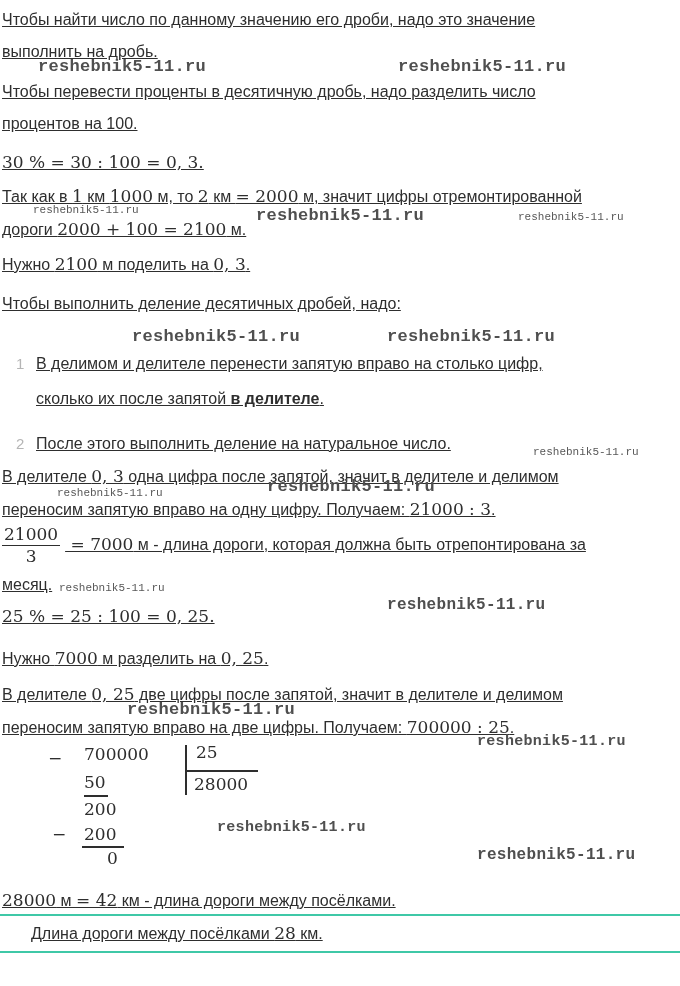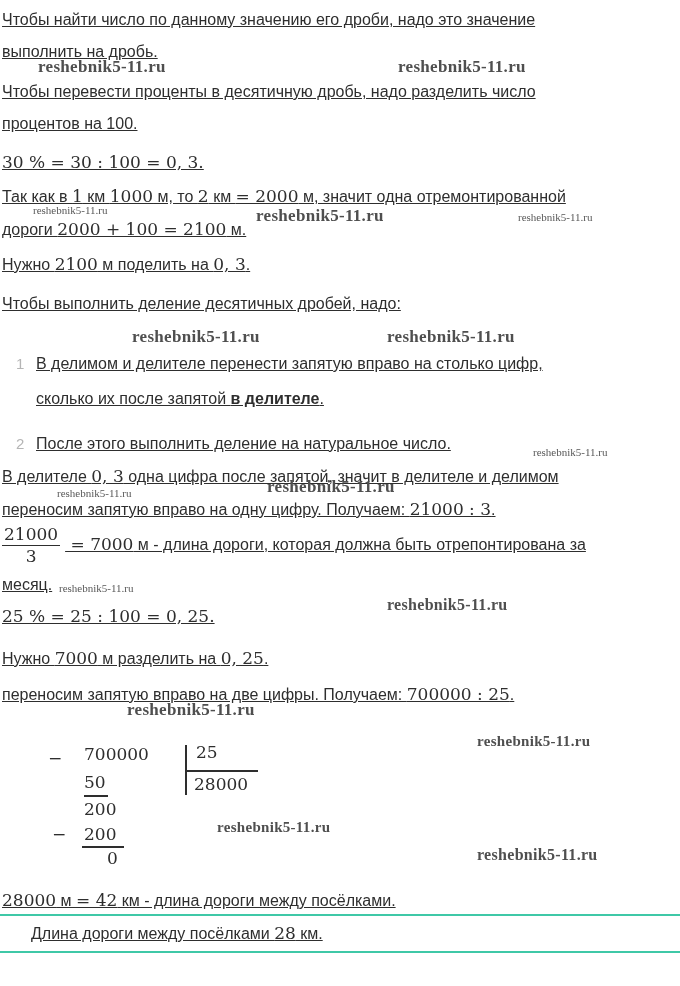--- a/index.html
+++ b/index.html
@@ -46,21 +46,21 @@
   .answer {
     position: absolute; left: 0; top: 914px; width: 680px; box-sizing: border-box;
     border-top: 2px solid var(--accent, #3fc8a7);
     border-bottom: 2px solid var(--accent, #3fc8a7);
     padding: 6px 2px; font-size: 16px;
   }
   .answer .tline { line-height: 22px; margin-left: 29px; }
 
   
   .wm {
-    position: absolute; font-family: Liberation Serif, serif; color: #4f4f4f;
+    position: absolute; font-family: Liberation Mono, monospace; color: #4f4f4f;
     font-weight: 700; white-space: nowrap; letter-spacing: 0.3px;
   }
   .wm.sm { font-weight: 400; letter-spacing: 0; color: #585858; }
 </style>
 </head>
 <body>
 
 <div class="page">
 
   <div class="para" id="p1" style="top:4px">
@@ -68,21 +68,21 @@
       <div class="tline"><span class="seg-n">выполнить на дробь.</span></div>
     </div>
   <div class="para" id="p2" style="top:76px">
       <div class="tline"><span class="seg-n">Чтобы перевести проценты в десятичную дробь, надо разделить число</span></div>
       <div class="tline"><span class="seg-n">процентов на 100.</span></div>
     </div>
   <div class="para" id="p3" style="top:146px">
       <div class="tline"><span class="seg-m">30 % = 30 : 100 = 0, 3.</span></div>
     </div>
   <div class="para" id="p4" style="top:180px">
-      <div class="tline"><span class="seg-n">Так как в </span><span class="seg-m">1</span><span class="seg-n"> км </span><span class="seg-m">1000</span><span class="seg-n"> м, то </span><span class="seg-m">2</span><span class="seg-n"> км </span><span class="seg-m">= 2000</span><span class="seg-n"> м, значит одна отремонтированной</span></div>
+      <div class="tline"><span class="seg-n">Так как в </span><span class="seg-m">1</span><span class="seg-n"> км </span><span class="seg-m">1000</span><span class="seg-n"> м, то </span><span class="seg-m">2</span><span class="seg-n"> км </span><span class="seg-m">= 2000</span><span class="seg-n"> м, значит цифры отремонтированной</span></div>
       <div class="tline"><span class="seg-n">дороги </span><span class="seg-m">2000 + 100 = 2100</span><span class="seg-n"> м.</span></div>
     </div>
   <div class="para" id="p5" style="top:248px">
       <div class="tline"><span class="seg-n">Нужно </span><span class="seg-m">2100</span><span class="seg-n"> м поделить на </span><span class="seg-m">0, 3</span><span class="seg-n">.</span></div>
     </div>
   <div class="para" id="p6" style="top:288px">
       <div class="tline"><span class="seg-n">Чтобы выполнить деление десятичных дробей, надо:</span></div>
     </div>
 
   <div class="list-item" style="top:346px">
@@ -110,20 +110,21 @@
         </span><span class="seg-m"> = 7000</span><span class="seg-n"> м - длина дороги, которая должна быть отрепонтирована за</span></div>
       <div class="tline"><span class="seg-n">месяц.</span></div>
     </div>
   <div class="para" id="p9" style="top:600px">
       <div class="tline"><span class="seg-m">25 % = 25 : 100 = 0, 25.</span></div>
     </div>
   <div class="para" id="p10" style="top:642px">
       <div class="tline"><span class="seg-n">Нужно </span><span class="seg-m">7000</span><span class="seg-n"> м разделить на </span><span class="seg-m">0, 25</span><span class="seg-n">.</span></div>
     </div>
   <div class="para" id="p11" style="top:678px">
+      <div class="tline"><span class="seg-n">В делителе </span><span class="seg-m">0, 25</span><span class="seg-n"> две цифры после запятой, значит в делителе и делимом</span></div>
       <div class="tline"><span class="seg-n">переносим запятую вправо на две цифры. Получаем: </span><span class="seg-m">700000 : 25</span><span class="seg-n">.</span></div>
     </div>
 
   <div class="division">
     <span class="dv" style="left:10px;top:6px">−</span>
     <span class="dv" style="left:46px;top:2px">700000</span>
     <div class="dvline" style="left:147px;top:3px;width:2px;height:50px"></div>
     <span class="dv" style="left:158px;top:0px">25</span>
     <div class="dvline" style="left:147px;top:28px;width:73px;height:2px"></div>
     <span class="dv" style="left:156px;top:32px">28000</span>

